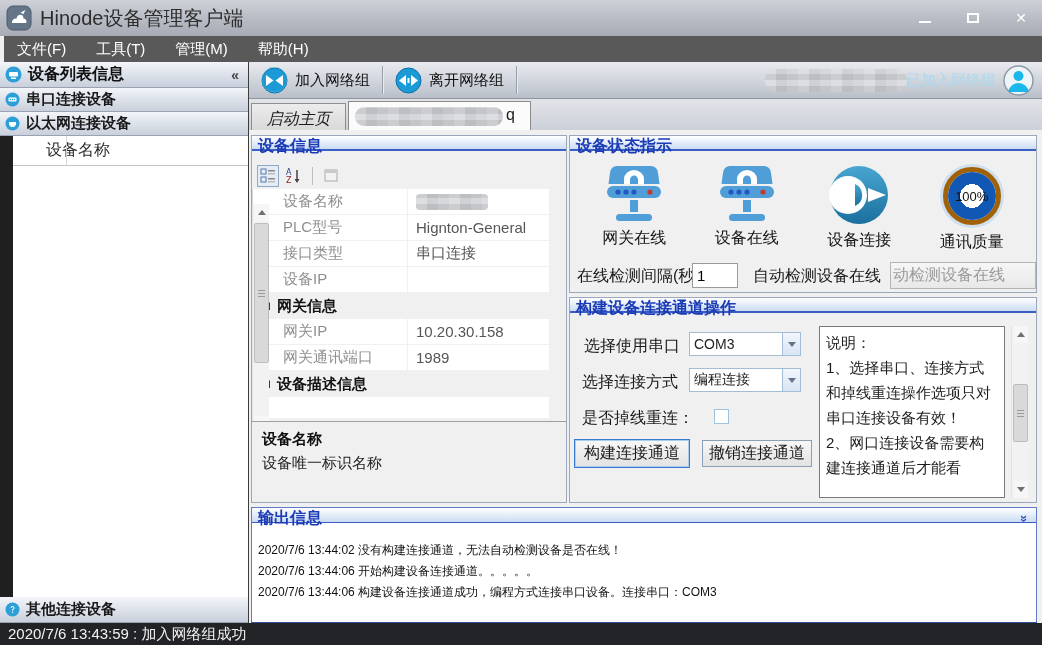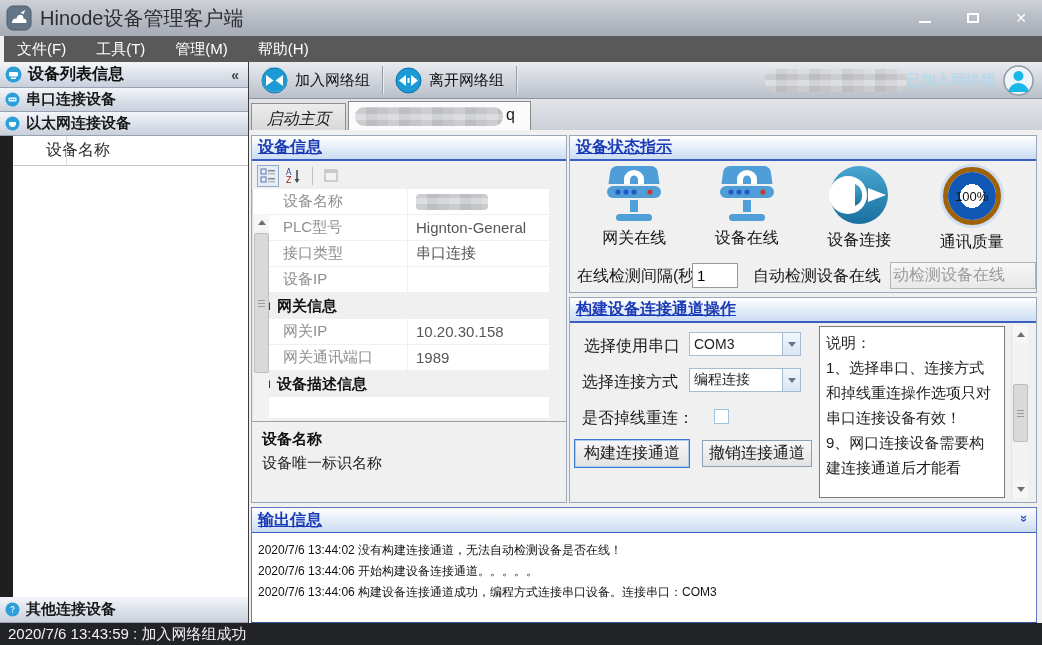--- a/index.html
+++ b/index.html
@@ -62,23 +62,23 @@
   .tab-home { position:absolute; left:2px; top:4px; width:95px; height:27px;
     background:linear-gradient(#ececec,#d9d9d9); border:1px solid #8e8e8e; border-bottom:none;
     display:flex; align-items:flex-end; justify-content:center; font-size:16px; color:#1c1c1c;font-style:italic; }
   .tab-device { position:absolute; left:99px; top:2px; width:183px; height:29px; background:#fbfbfb;
     border:1px solid #8a8a8a; border-bottom:none; }
   .tab-censor { position:absolute; left:6px; top:5px; width:148px; height:19px; border-radius:9px; }
   .tab-q { position:absolute; left:157px; top:4px; font-size:16px; color:#1c1c1c; }
 
   
   .panel { position:absolute; background:#f0f0f0; border:1px solid #9aa7bd; }
-  .panel-header { height:25px; background:linear-gradient(#ffffff,#e2ecf8 55%,#cbdcf3);
+  .panel-header { height:15px; background:linear-gradient(#ffffff,#e2ecf8 55%,#cbdcf3);
     border-bottom:2px solid #3a5ec2; color:#1b3ab5; font-weight:bold; font-size:16px;
-    display:flex; align-items:center; padding-left:6px; position:relative;text-decoration:underline; }
+    display:flex; align-items:flex-start; padding-left:6px; position:relative; }
 
   
   .pg-toolbar { position:absolute; left:0; top:27px; width:314px; height:26px; background:#f0f0f0;
     display:flex; align-items:center; gap:4px; padding-left:5px; }
   .pg-tb-btn { width:22px; height:22px; display:flex; align-items:center; justify-content:center; }
   .pg-tb-btn.pressed { border:1px solid #8fa8c8; background:#e4ecf6; }
   .pg-tb-sep { width:1px; height:18px; background:#bfbfbf; margin:0 3px; }
   .pg-grid { position:absolute; left:0; top:53px; width:297px; height:229px; background:#fff;
     overflow:hidden; border-left:1px solid #d8d8d8; }
   .pg-cat { height:26px; background:#f0f0f0; display:flex; align-items:center; gap:7px;
@@ -462,21 +462,21 @@
     </div>
 
     <span class="form-label" style="left:12px; top:110px;">是否掉线重连：</span>
     <span class="chk" style="left:144px; top:111px;"></span>
 
     <button class="ch-btn focused" style="left:4px; top:141px; width:116px;">构建连接通道</button>
     <button class="ch-btn" style="left:132px; top:142px; width:110px; height:27px;">撤销连接通道</button>
 
     <div class="note-box">说明：
 1、选择串口、连接方式和掉线重连操作选项只对串口连接设备有效！
-9、网口连接设备需要构建连接通道后才能看</div>
+2、网口连接设备需要构建连接通道后才能看</div>
     <div class="note-scroll vsb">
       <span class="vsb-arrow up">
           <span class="tri-up"></span>
         </span>
       <span class="vsb-thumb" style="top:58px; height:58px;">
           <span class="thumb-grip"></span>
         </span>
       <span class="vsb-arrow down">
           <span class="tri-down"></span>
         </span>

